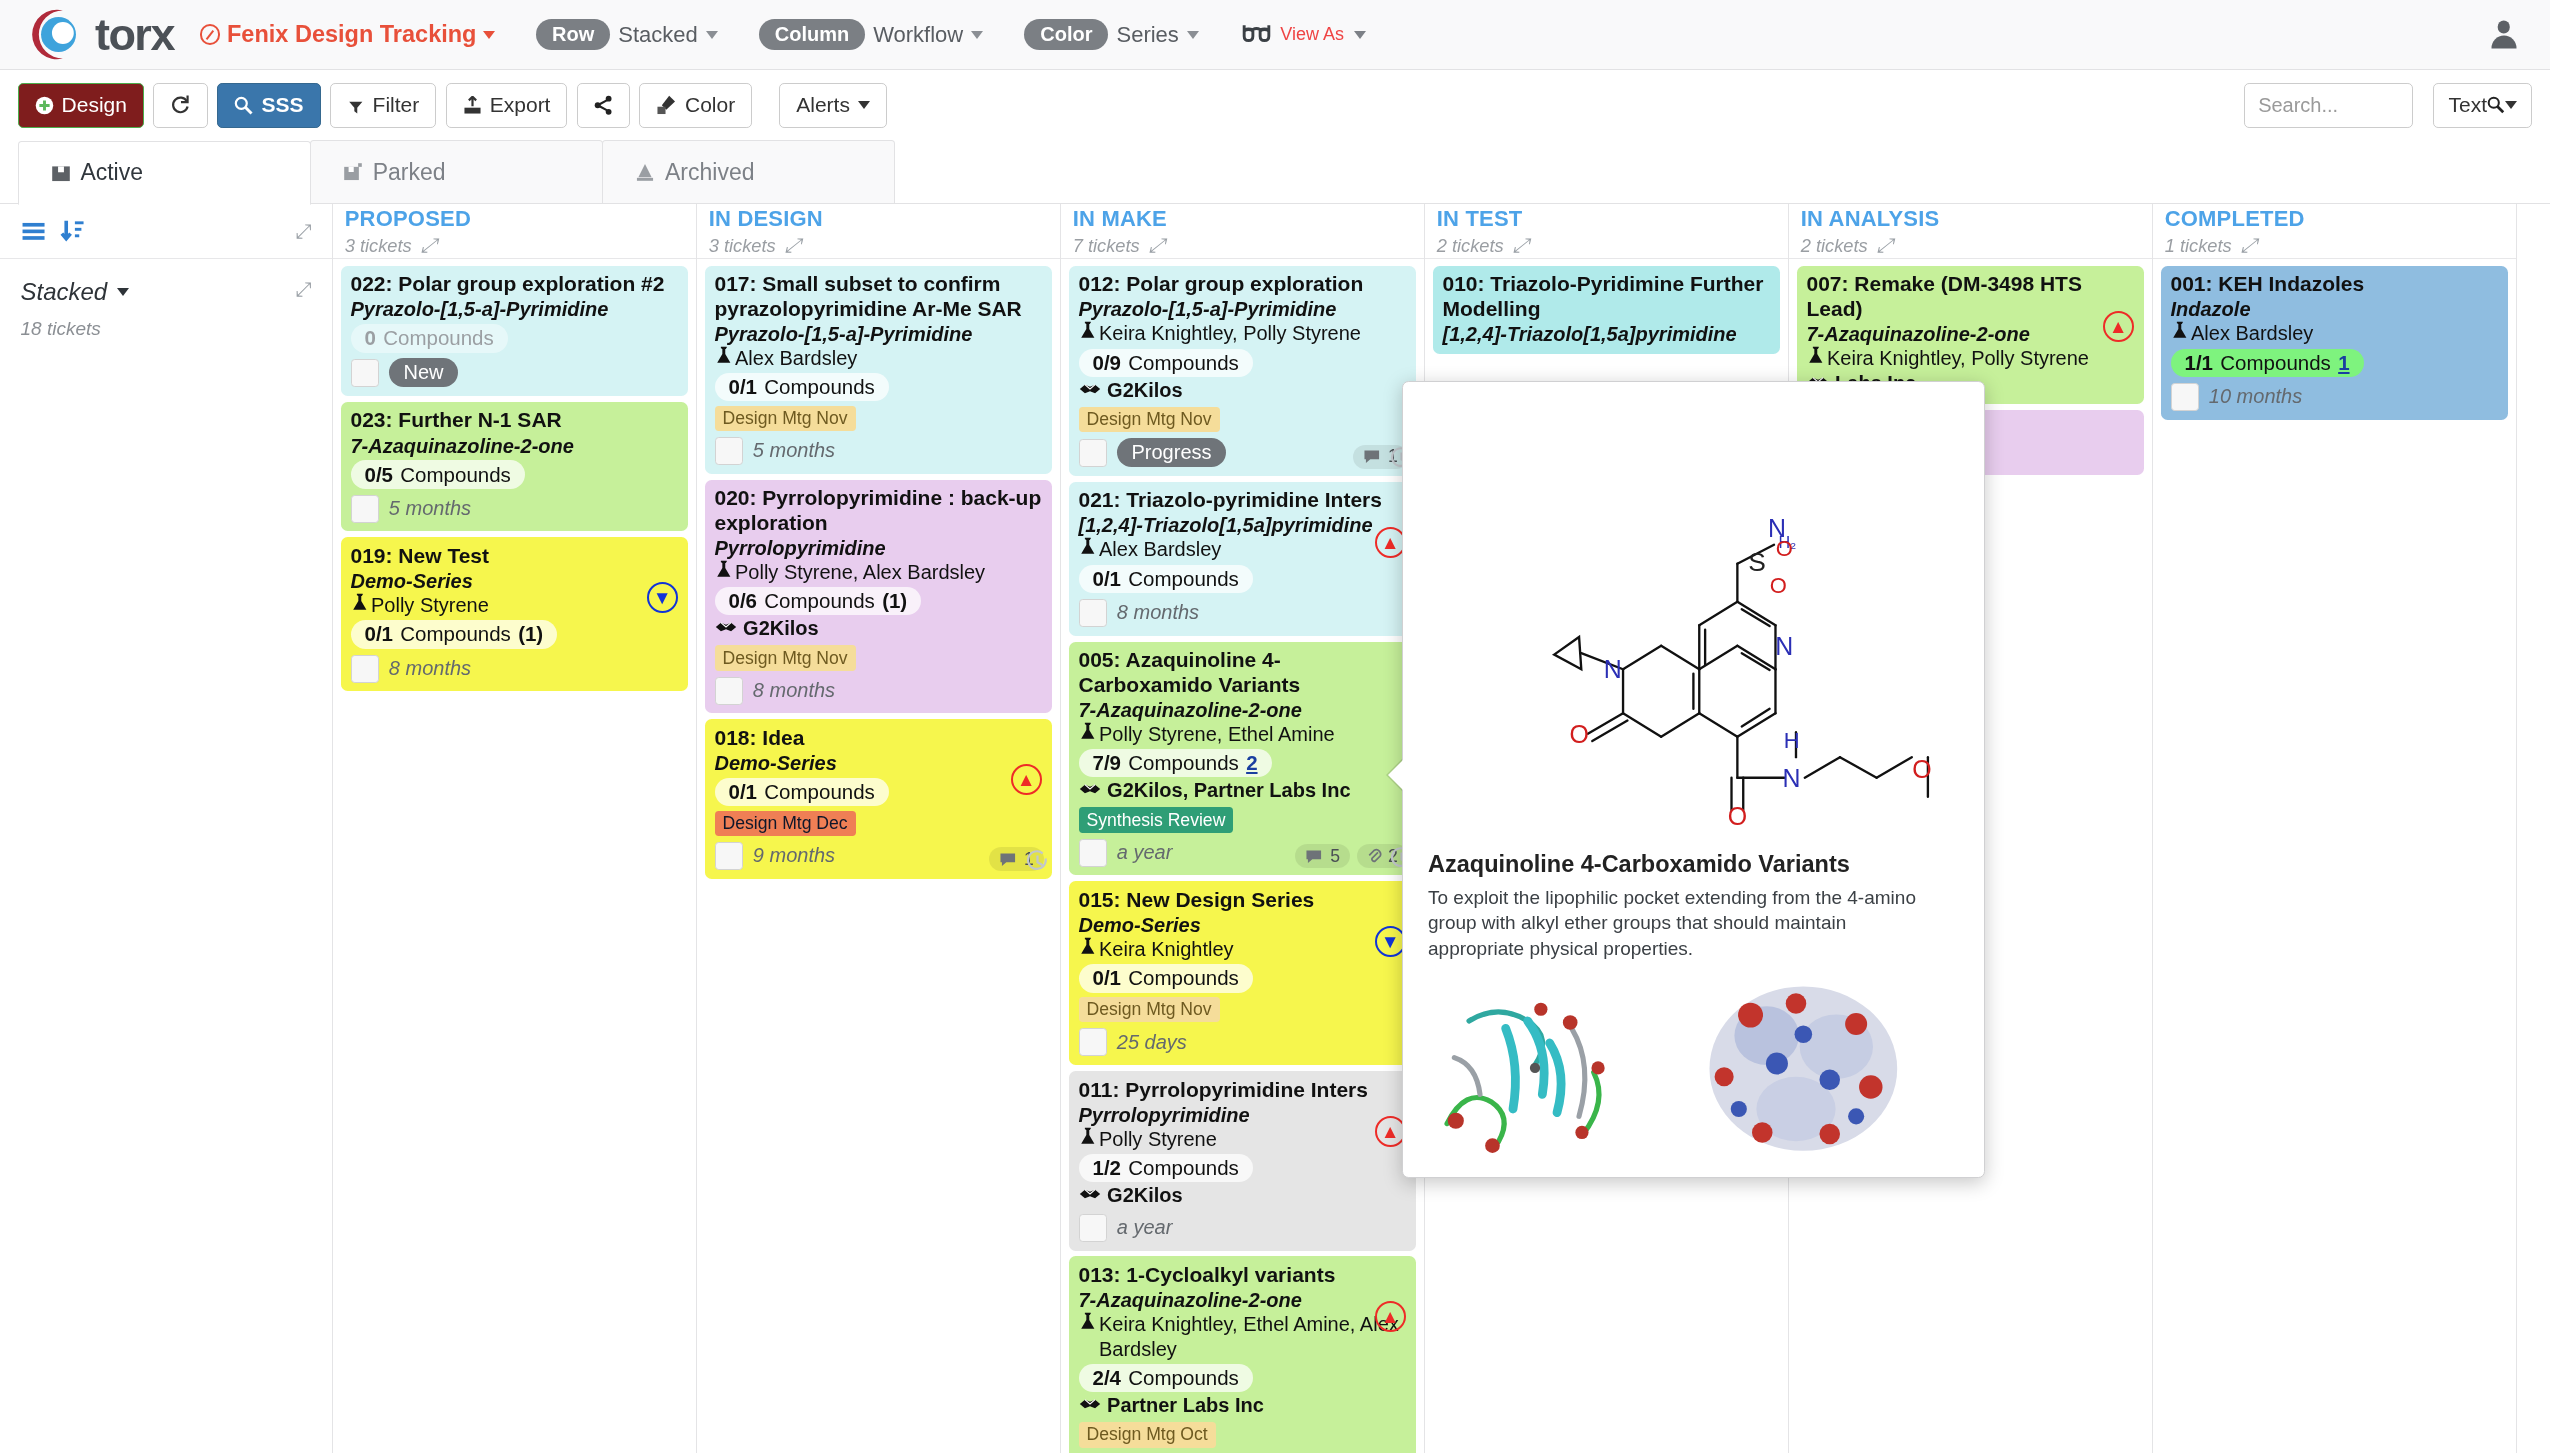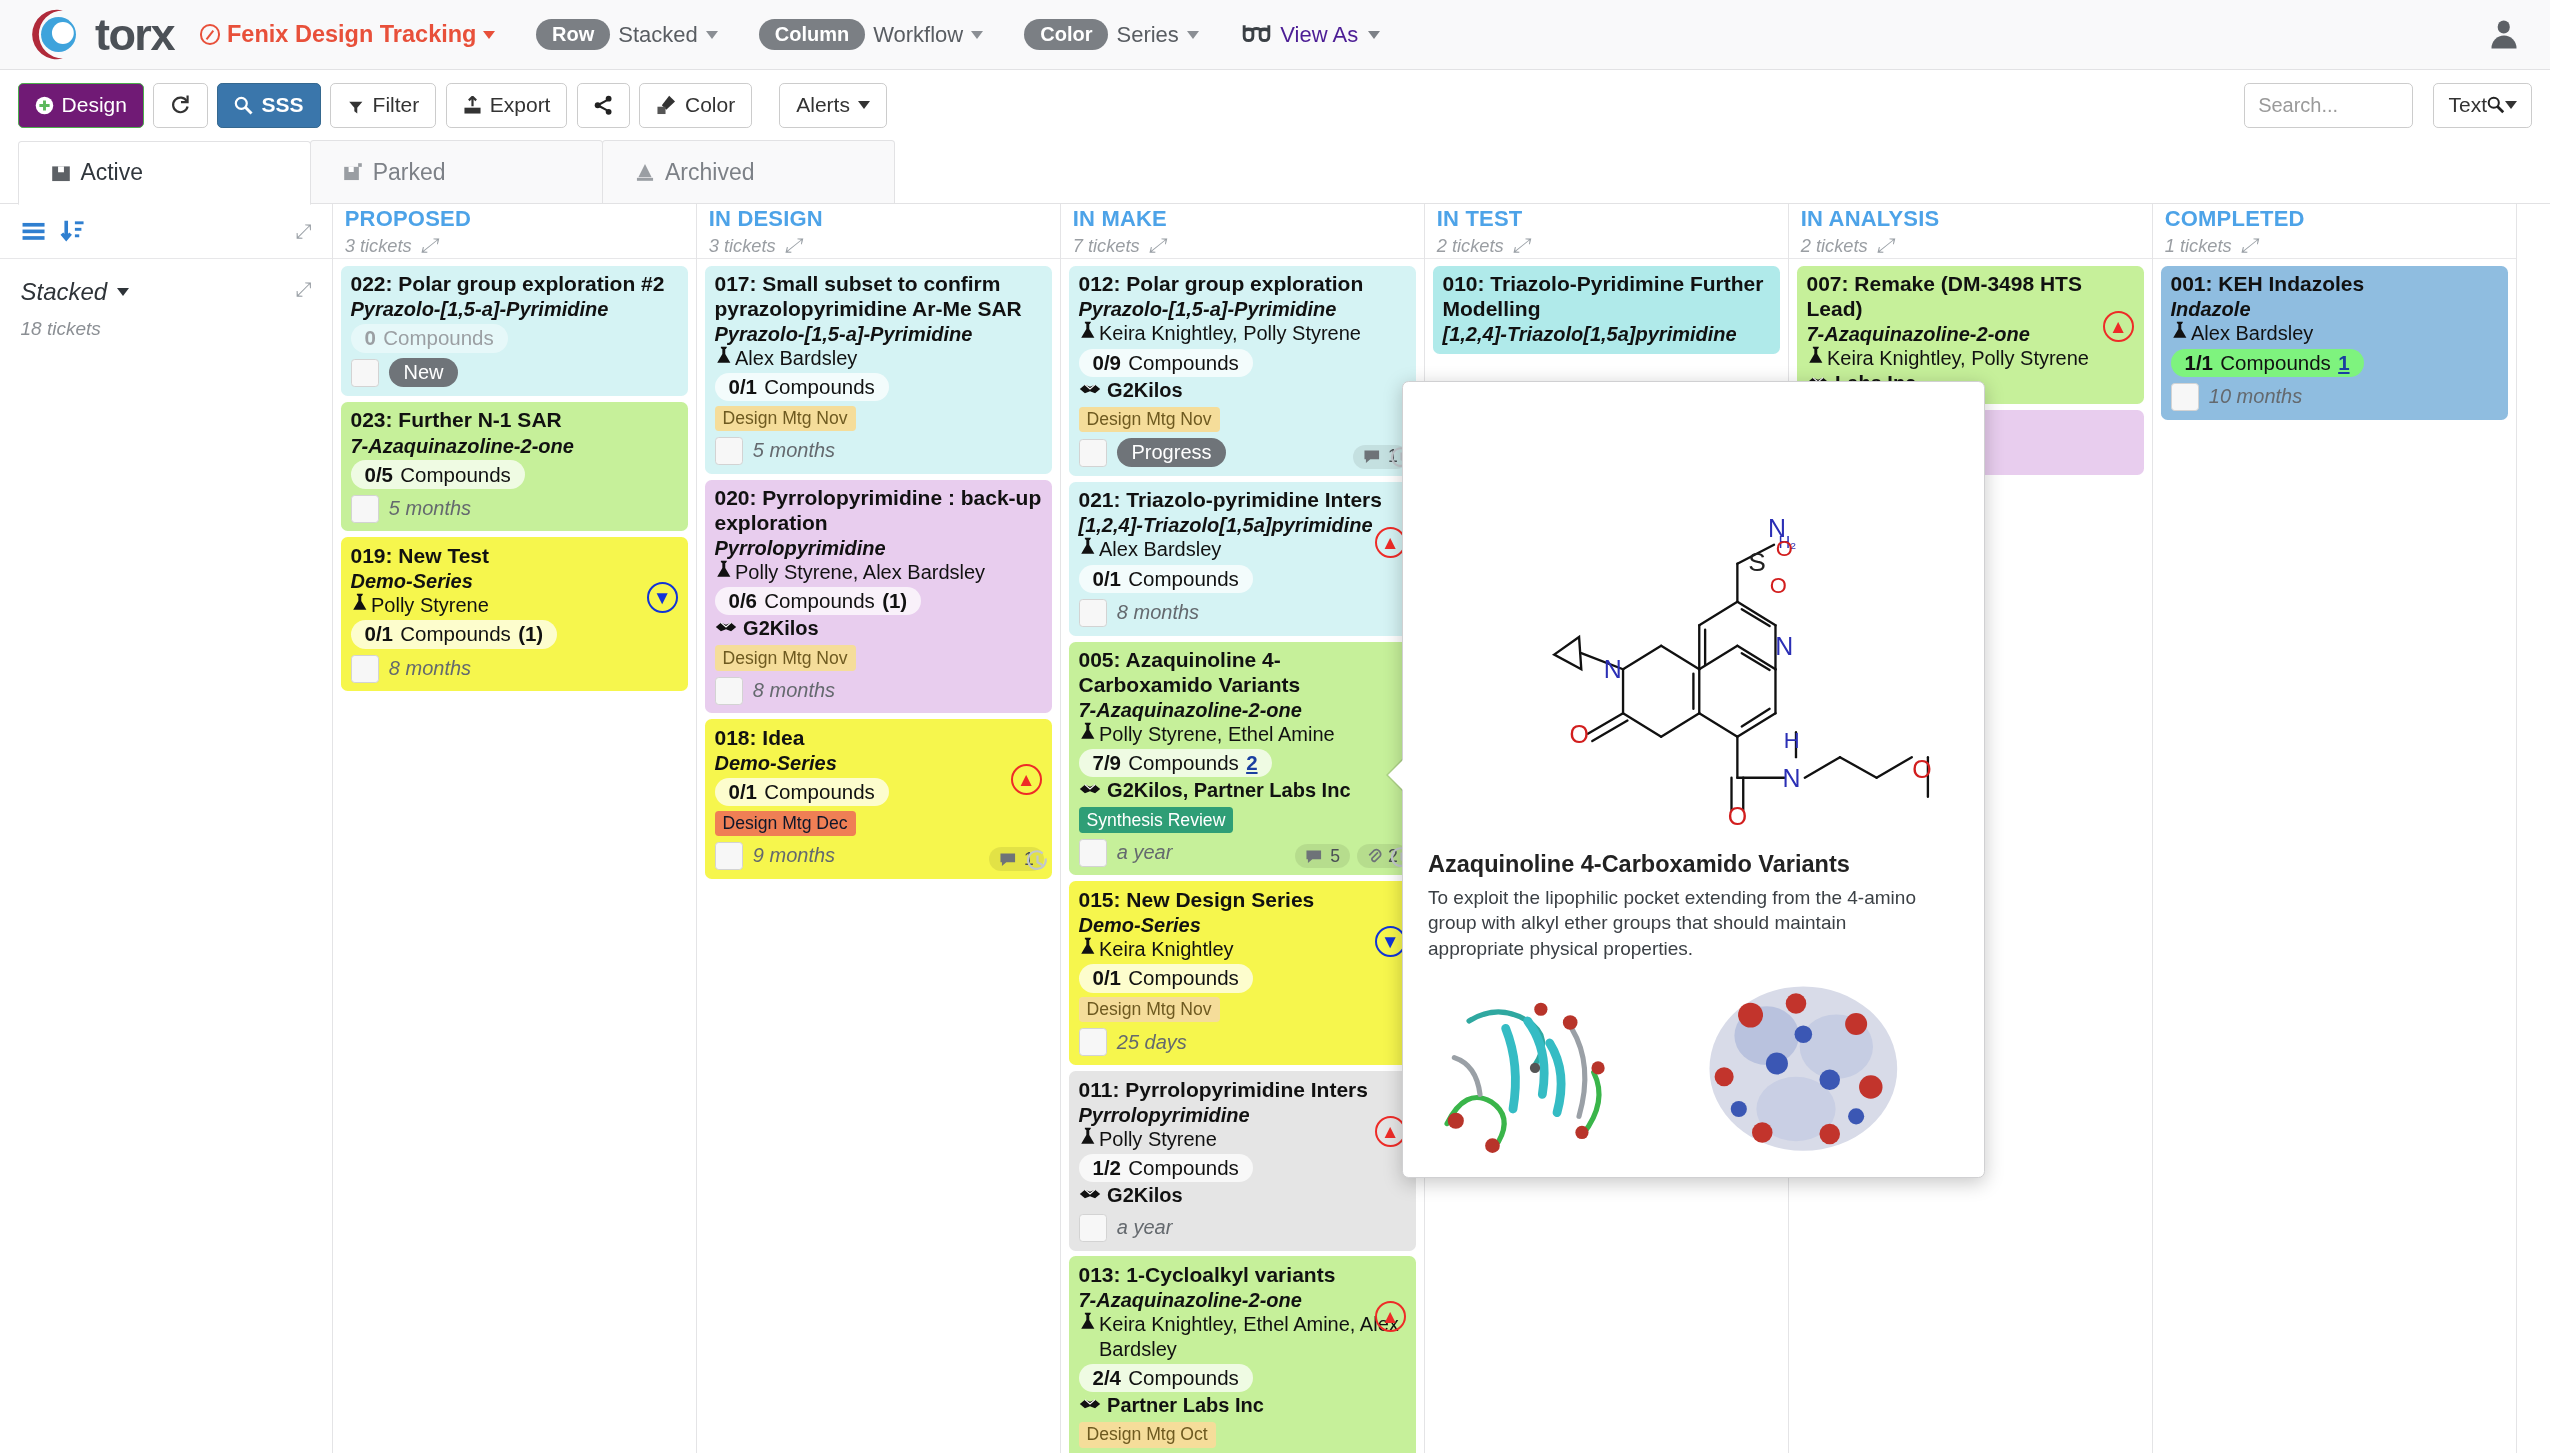--- a/index.html
+++ b/index.html
@@ -19,38 +19,38 @@
     display:inline-block; position:relative; }
   .proj .circ:after { content:""; position:absolute; left:50%; top:50%;
     width:2.2px; height:11px; background:#e8503a; transform:translate(-50%,-50%) rotate(38deg); }
   .caret { width:0;height:0;border-left:6.6px solid transparent;border-right:6.6px solid transparent;
     border-top:8px solid currentColor; display:inline-block; }
   .selgrp { display:flex; align-items:center; gap:8px; margin-left:41px; cursor:pointer; }
   .pill { background:#7b7f84; color:#fff; border-radius:16px; padding:3.7px 16px;
     font-size:20px; font-weight:bold; }
   .selval { color:#595d62; font-size:22px; }
   .viewas { display:flex; align-items:center; gap:9.5px; margin-left:43px;
-    color:#4c1d95; font-size:22px; cursor:pointer; }
+    color:#ef4444; font-size:18px; cursor:pointer; }
   .glasses { font-size:20.5px; }
   .avatar-btn { position:absolute; right:25px; top:50%; transform:translateY(-50%);
     width:43px; height:43px; border-radius:4.4px; display:flex; align-items:center;
     justify-content:center; cursor:pointer; }
   .avatar-ico { width:31px; height:31px; position:relative; }
   .avatar-ico:before { content:""; position:absolute; left:50%; top:1.5px; width:12.5px;height:12.5px;
     border-radius:50%; background:#5d6166; transform:translateX(-50%); }
   .avatar-ico:after { content:""; position:absolute; left:50%; bottom:1.5px; width:25px;height:13px;
     border-radius:13px 13px 0 0; background:#5d6166; transform:translateX(-50%); }
 
   
   .toolbar { height:70px; background:#fff; display:flex; align-items:center;
     padding:0 17.6px; gap:9.5px; position:relative; }
   .btn { height:45px; border:0.7px solid #ccc; border-radius:5.1px; background:#fff;
     color:#333; font-size:21px; display:flex; align-items:center; gap:8px;
     padding:0 16px; cursor:pointer; white-space:nowrap; }
-  .btn.green { background:#701a75; border-color:#4cae4c; color:#fff; }
+  .btn.green { background:#7f1d1d; border-color:#4cae4c; color:#fff; }
   .btn.blue  { background:#3a76ab; border-color:#35688f; color:#fff; font-weight:bold;text-align:right; }
   .btn svg { display:block; }
   .spacer { flex:1; }
   .search-input { height:45px; width:169px; border:0.7px solid #ccc; border-radius:5.1px;
     padding:0 13px; font-size:20px; color:#333; outline:none;
     font-family:"Liberation Sans", sans-serif; background:#fff; }
   .search-input::placeholder { color:#9a9a9a; }
   .textq { height:45px; border:0.7px solid #ccc; border-radius:5.1px; background:#fff;
     display:flex; align-items:center; gap:0; padding:0 14.7px; font-size:21px;
     color:#333; cursor:pointer; margin-left:10.3px; }

